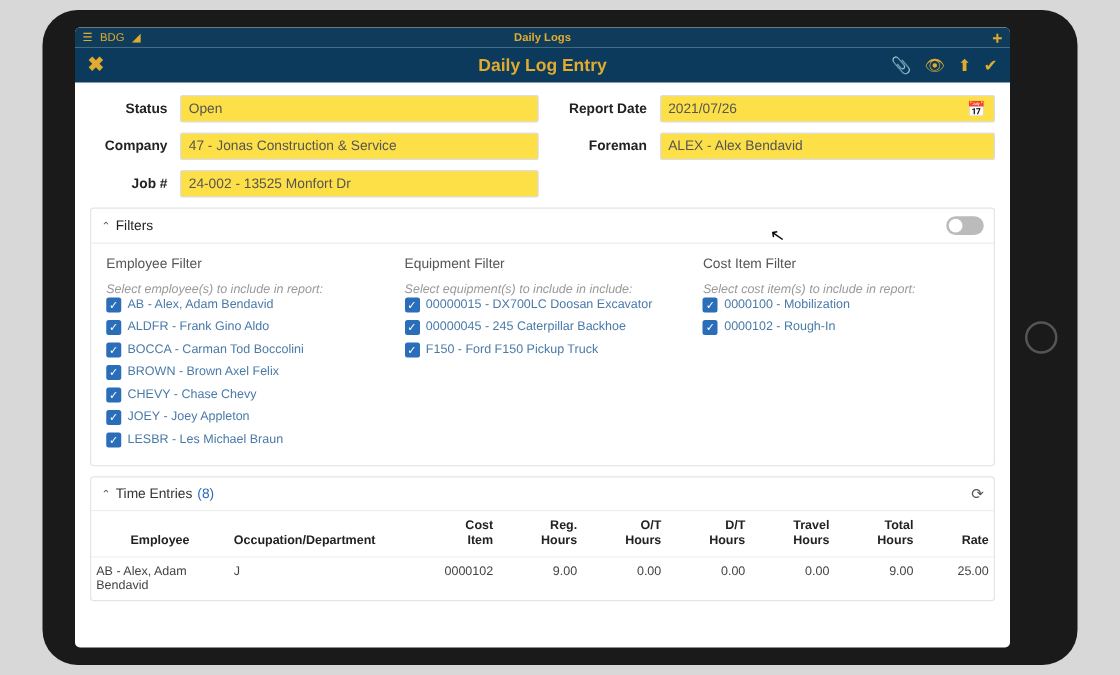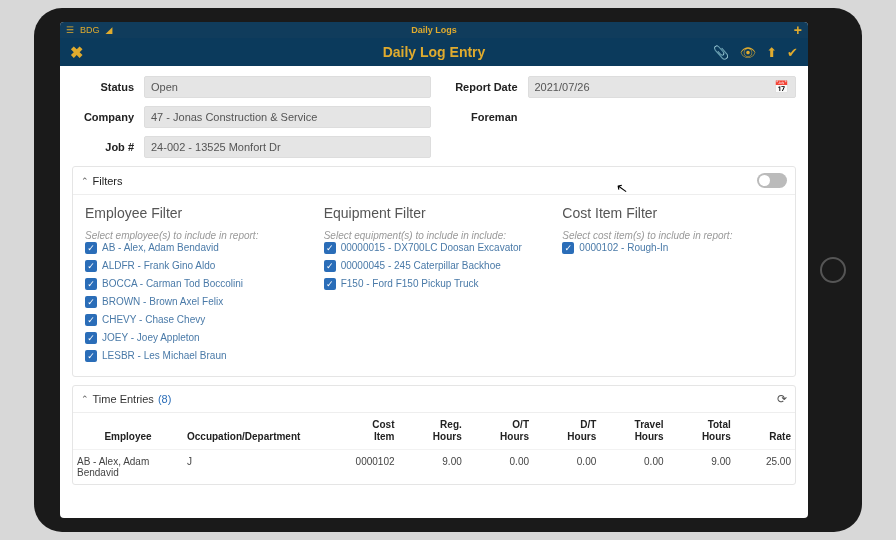--- a/index.html
+++ b/index.html
@@ -80,21 +80,21 @@
     flex: 1;
     height: 22px;
     border: 1px solid #ddd;
     border-radius: 2px;
     padding: 0 6px;
     font-size: 11px;
     color: #555;
     display: flex;
     align-items: center;
     justify-content: space-between;
-    background: #e5e5e5;
+    background: #fde047;
   }
   .cal-icon { color:#555; font-size:12px; }
   .section {
     border: 1px solid #e5e5e5;
     border-radius: 3px;
     margin-top: 8px;
   }
   .section-header {
     padding: 6px 8px;
     font-size: 11px;
@@ -105,21 +105,21 @@
     border-bottom: 1px solid #eee;
   }
   .section-header .left { display:flex; align-items:center; gap:4px; }
   .caret { font-size:9px; color:#555; }
   .toggle {
     width: 30px; height: 15px; background: #bbb; border-radius: 8px; position: relative;
   }
   .toggle::after { content:""; position:absolute; left:2px; top:2px; width:11px; height:11px; background:#fff; border-radius:50%; }
   .filters-body { display:flex; padding: 10px 12px 14px 12px; gap:18px; }
   .filter-col { flex:1; }
-  .filter-title { font-size:14px; color:#555; margin-bottom:8px; }
+  .filter-title { font-size:11px; color:#555; margin-bottom:8px; }
   .filter-hint { font-size:10px; color:#999; font-style:italic; margin-bottom:0; line-height:1.3; }
   .check-list { display:flex; flex-direction:column; gap:6px; }
   .check-item { display:flex; align-items:flex-start; gap:5px; font-size:10px; color:#4a7aa8; line-height:1.2; }
   .cbox {
     width:12px; height:12px; background:#2a6db8; border-radius:2px; flex-shrink:0;
     display:flex; align-items:center; justify-content:center;
   }
   .cbox::after { content:"✓"; color:#fff; font-size:9px; line-height:1; }
   .time-header {
     padding: 6px 8px;
@@ -190,20 +190,23 @@
 
       <div class="form-row">
         <div class="form-col">
           <div class="form-label">Company</div>
           <div class="form-input">
               <span>47 - Jonas Construction &amp; Service</span>
             </div>
         </div>
         <div class="form-col">
           <div class="form-label" style="width:80px;">Foreman</div>
+          <div class="form-input">
+              <span>ALEX - Alex Bendavid</span>
+            </div>
         </div>
       </div>
 
       <div class="form-row">
         <div class="form-col">
           <div class="form-label">Job #</div>
           <div class="form-input">
               <span>24-002 - 13525 Monfort Dr</span>
             </div>
         </div>
@@ -268,20 +271,24 @@
                 <div class="check-item">
                   <div class="cbox"></div>
                   <span>F150 - Ford F150 Pickup Truck</span>
                 </div>
               </div>
           </div>
           <div class="filter-col">
             <div class="filter-title">Cost Item Filter</div>
             <div class="filter-hint">Select cost item(s) to include in report:</div>
             <div class="check-list" id="ci-list">
+                <div class="check-item">
+                  <div class="cbox"></div>
+                  <span>0000100 - Mobilization</span>
+                </div>
                 <div class="check-item">
                   <div class="cbox"></div>
                   <span>0000102 - Rough-In</span>
                 </div>
               </div>
           </div>
         </div>
       </div>
 
       <div class="section">

